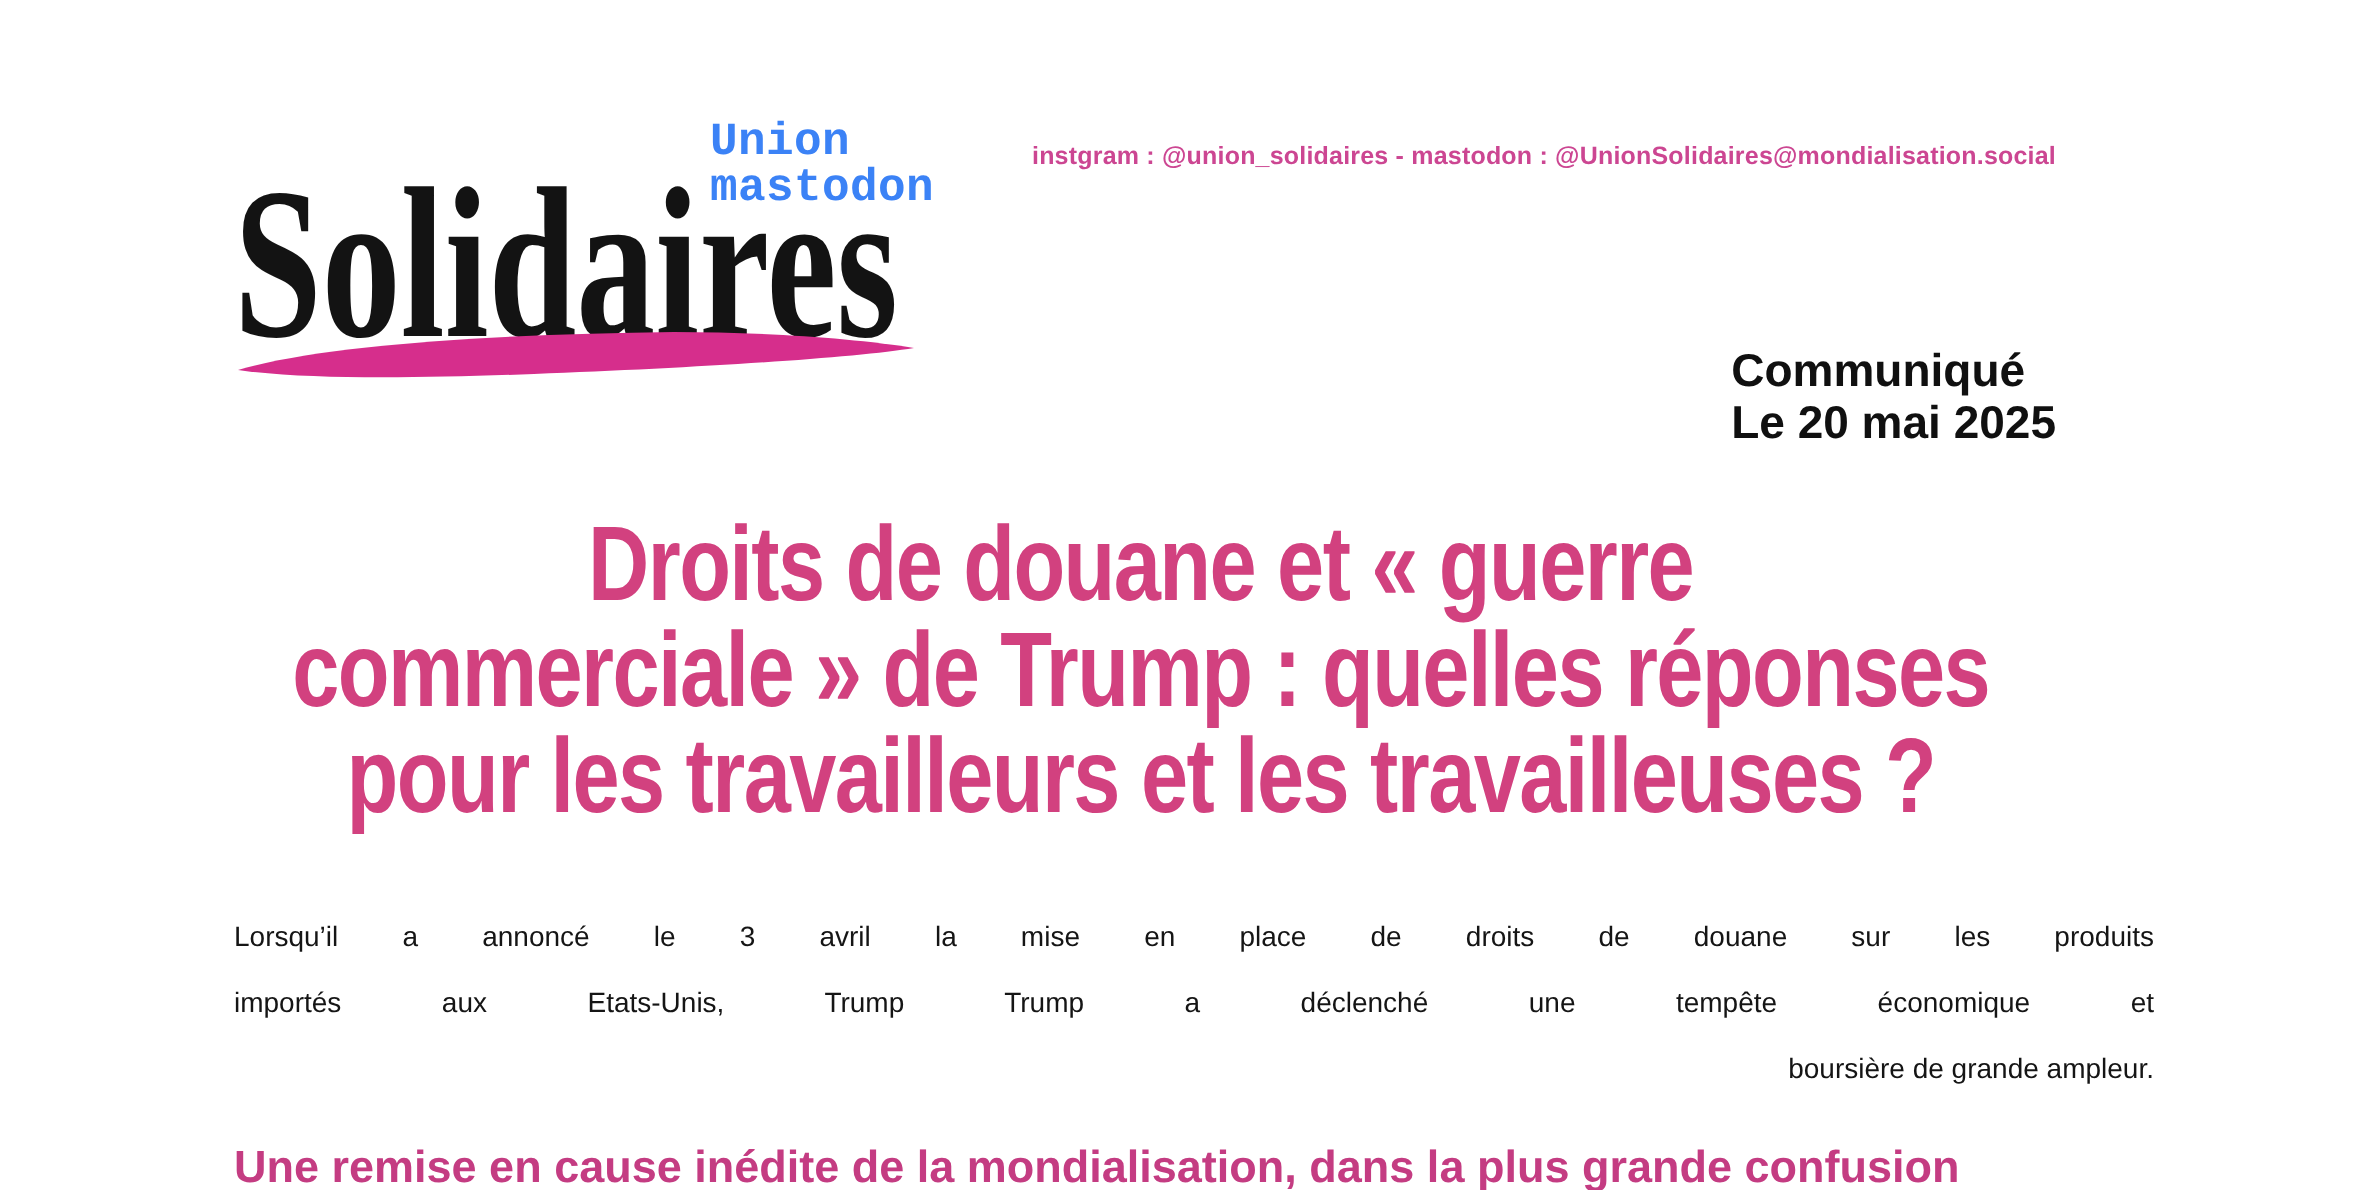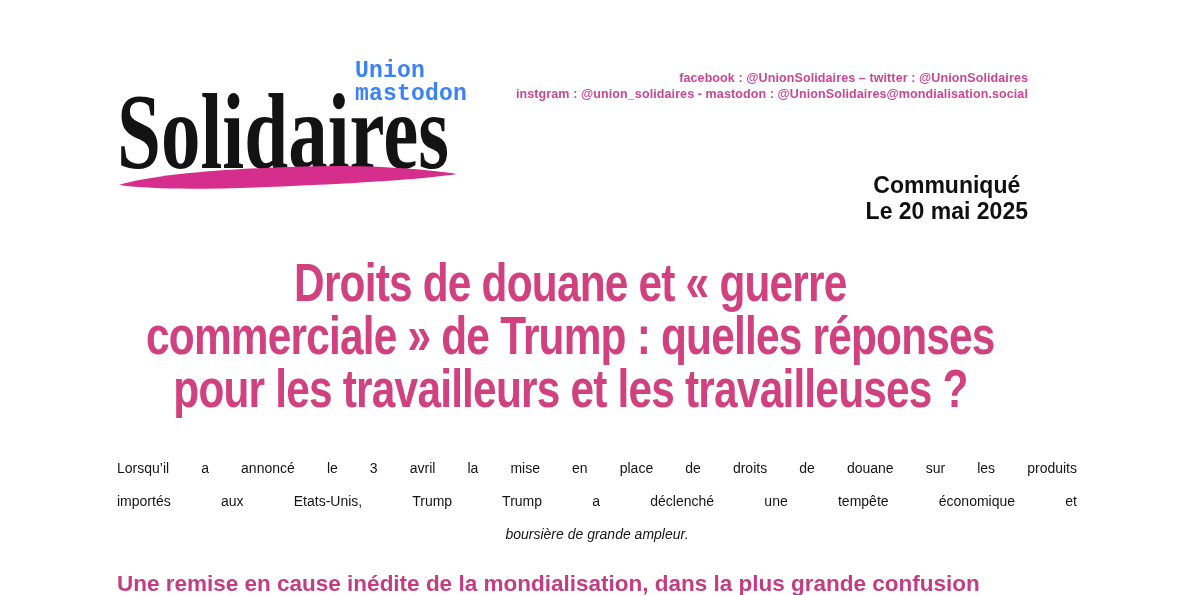--- a/index.html
+++ b/index.html
@@ -45,21 +45,21 @@
     font-size: 12.5px;
     line-height: 15.5px;
     letter-spacing: 0.1px;
   }
 
   
   .communique {
     position: absolute;
     right: 112px;
     top: 172px;
-    text-align: center;
+    text-align: left;
     color: #101010;
     font-weight: bold;
     font-size: 23px;
     line-height: 26px;
   }
 
   
   .title {
     position: absolute;
     left: 0;
@@ -90,22 +90,21 @@
     color: #151515;
     font-size: 14px;
     line-height: 33px;
   }
   .body-par .jline {
     text-align: justify;
     text-align-last: justify;
     white-space: nowrap;
   }
   .body-par .lline {
-    text-align: center;
-    font-style: italic;
+    text-align: right;
   }
 
   
   .subheading {
     position: absolute;
     left: 117px;
     top: 570px;
     color: #c43c82;
     font-weight: bold;
     font-size: 22.5px;
@@ -124,21 +123,20 @@
       <path d="M4,127 C48,114 138,109 222,108 C264,108 312,111 342,116
                C312,121 232,126 152,129 C96,131 40,132 4,127 Z" fill="#d62e8c"></path>
     </svg>
     <div class="union-syndicale">
       <div>Union</div>
       <div>mastodon</div>
     </div>
   </div>
 
   <div class="social">
-    <div>facebook : @UnionSolidaires – twitter : @UnionSolidaires</div>
     <div>instgram : @union_solidaires - mastodon : @UnionSolidaires@mondialisation.social</div>
   </div>
 
   <div class="communique">
     <div>Communiqué</div>
     <div>Le 20 mai 2025</div>
   </div>
 
   <h1 class="title">
     <span class="tline">Droits de douane et « guerre</span>

